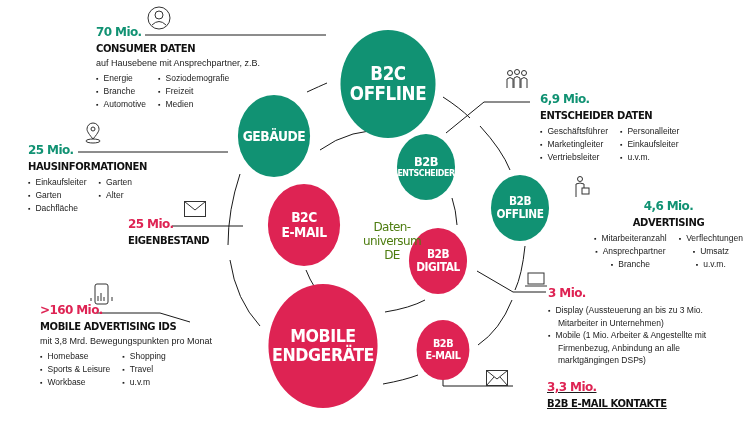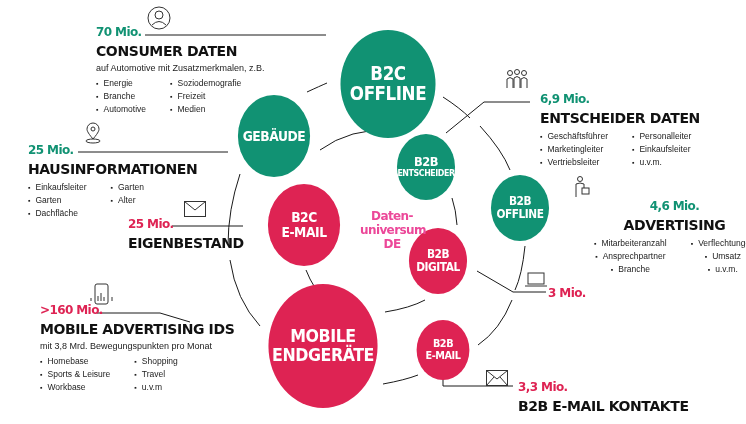--- a/index.html
+++ b/index.html
@@ -5,30 +5,30 @@
     html, body { margin: 0; padding: 0; background: #ffffff; }
     body { width: 746px; height: 424px; position: relative; overflow: hidden;
            font-family: "Liberation Sans", "DejaVu Sans", sans-serif; color: #1a1a1a; }
     svg.lines { position: absolute; left: 0; top: 0; width: 746px; height: 424px; }
     .circle { position: absolute; border-radius: 50%; display: flex; flex-direction: column;
               align-items: center; justify-content: center; color: #fff; text-align: center;
               font-family: "DejaVu Sans", sans-serif; font-weight: bold; line-height: 1.05;
               letter-spacing: -0.5px; transform: scaleX(0.88); }
     .green { background: #119273; }
     .red { background: #de2353; }
-    .center-label { position: absolute; left: 360px; top: 209px; width: 64px; text-align: center;
-                    font-family: "DejaVu Sans", sans-serif; font-weight: bold; font-size: 12px; line-height: 14px;
-                    letter-spacing: -0.6px; color: #ec4899; }
+    .center-label { position: absolute; left: 360px; top: 220px; width: 64px; text-align: center;
+                    font-family: "DejaVu Sans", sans-serif; font-weight: normal; font-size: 12px; line-height: 14px;
+                    letter-spacing: -0.6px; color: #4d7c0f; }
     .block { position: absolute; font-family: "Liberation Sans", sans-serif; }
     .big { font-family: "DejaVu Sans", sans-serif; font-weight: bold; font-size: 12px; letter-spacing: -0.6px; }
     .big.g { color: #119273; }
     .big.r { color: #de2353; }
-    .title { font-family: "DejaVu Sans", sans-serif; font-weight: bold; font-size: 14px; letter-spacing: -0.4px; margin-top: 4px; color: #111; }
+    .title { font-family: "DejaVu Sans", sans-serif; font-weight: bold; font-size: 10px; letter-spacing: -0.4px; margin-top: 4px; color: #111; }
     .sub { font-size: 9px; margin-top: 4px; color: #222; }
-    .cols { display: flex; gap: 24px; margin-top: 4px; }
+    .cols { display: flex; gap: 12px; margin-top: 4px; }
     .cols ul { list-style: none; margin: 0; padding: 0; }
     .cols li, ul.single li { font-size: 8.5px; line-height: 12px; color: #222; white-space: nowrap; }
     .cols li::before, ul.single li::before { content: "\25AA"; margin-right: 5px; font-size: 7px; }
     ul.single { list-style: none; margin: 4px 0 0 0; padding: 0; }
     ul.single li { white-space: normal; padding-left: 10px; text-indent: -10px; }
     .icon { position: absolute; }
   </style>
 </head>
 <body>
 
@@ -138,21 +138,21 @@
   <line x1="0" y1="14" x2="22" y2="14" stroke="#333"></line>
 </svg>
 <svg class="icon" style="left:486px;top:370px" width="22" height="16" viewBox="0 0 22 16">
   <rect x="0.5" y="0.5" width="21" height="15" fill="none" stroke="#333"></rect>
   <path d="M0.5 0.5 L11 9 L21.5 0.5 M0.5 15.5 L8 7 M21.5 15.5 L14 7" fill="none" stroke="#333"></path>
 </svg>
 
 <div class="block" style="left:96px;top:25px;">
   <div class="big g">70 Mio.</div>
   <div class="title">CONSUMER DATEN</div>
-  <div class="sub">auf Automotive mit Zusatzmerkmalen, z.B.</div>
+  <div class="sub">auf Hausebene mit Ansprechpartner, z.B.</div>
   <div class="cols">
     <ul>
         <li>Energie</li>
         <li>Branche</li>
         <li>Automotive</li>
       </ul>
     <ul>
         <li>Soziodemografie</li>
         <li>Freizeit</li>
         <li>Medien</li>
@@ -228,18 +228,22 @@
     <ul>
         <li>Verflechtungen</li>
         <li>Umsatz</li>
         <li>u.v.m.</li>
       </ul>
   </div>
 </div>
 
 <div class="block" style="left:548px;top:286px;width:190px;">
   <div class="big r">3 Mio.</div>
-</div>
-
-<div class="block" style="left:518px;top:380px;">
+  <ul class="single">
+    <li>Display (Aussteuerung an bis zu 3 Mio. Mitarbeiter in Unternehmen)</li>
+    <li>Mobile (1 Mio. Arbeiter &amp; Angestellte mit Firmenbezug, Anbindung an alle marktgängingen DSPs)</li>
+  </ul>
+</div>
+
+<div class="block" style="left:547px;top:380px;text-decoration:underline;">
   <div class="big r">3,3 Mio.</div>
   <div class="title">B2B E-MAIL KONTAKTE</div>
 </div>
 
 </body></html>

